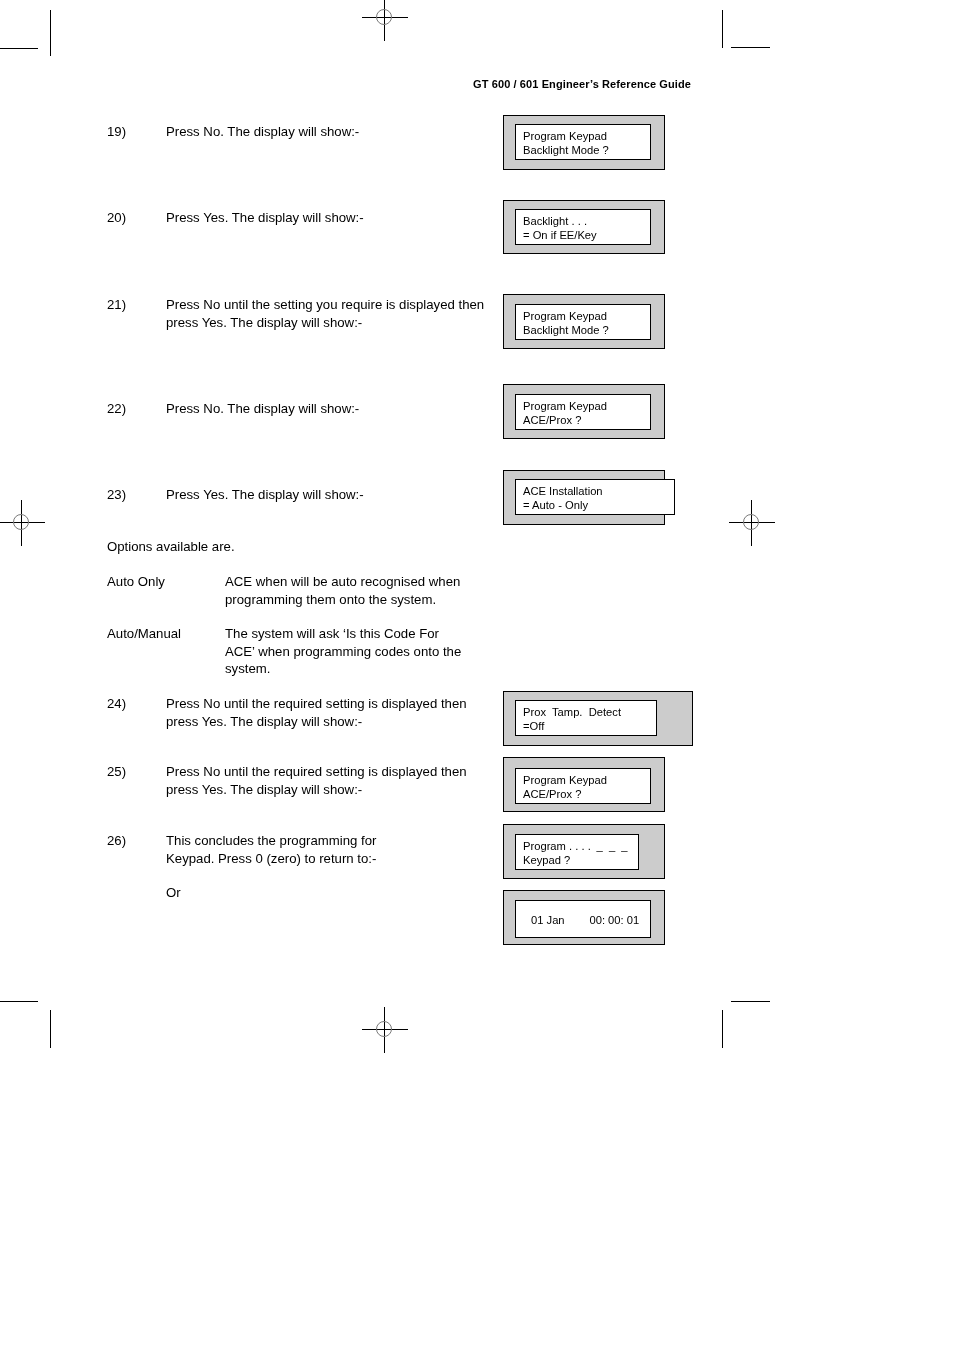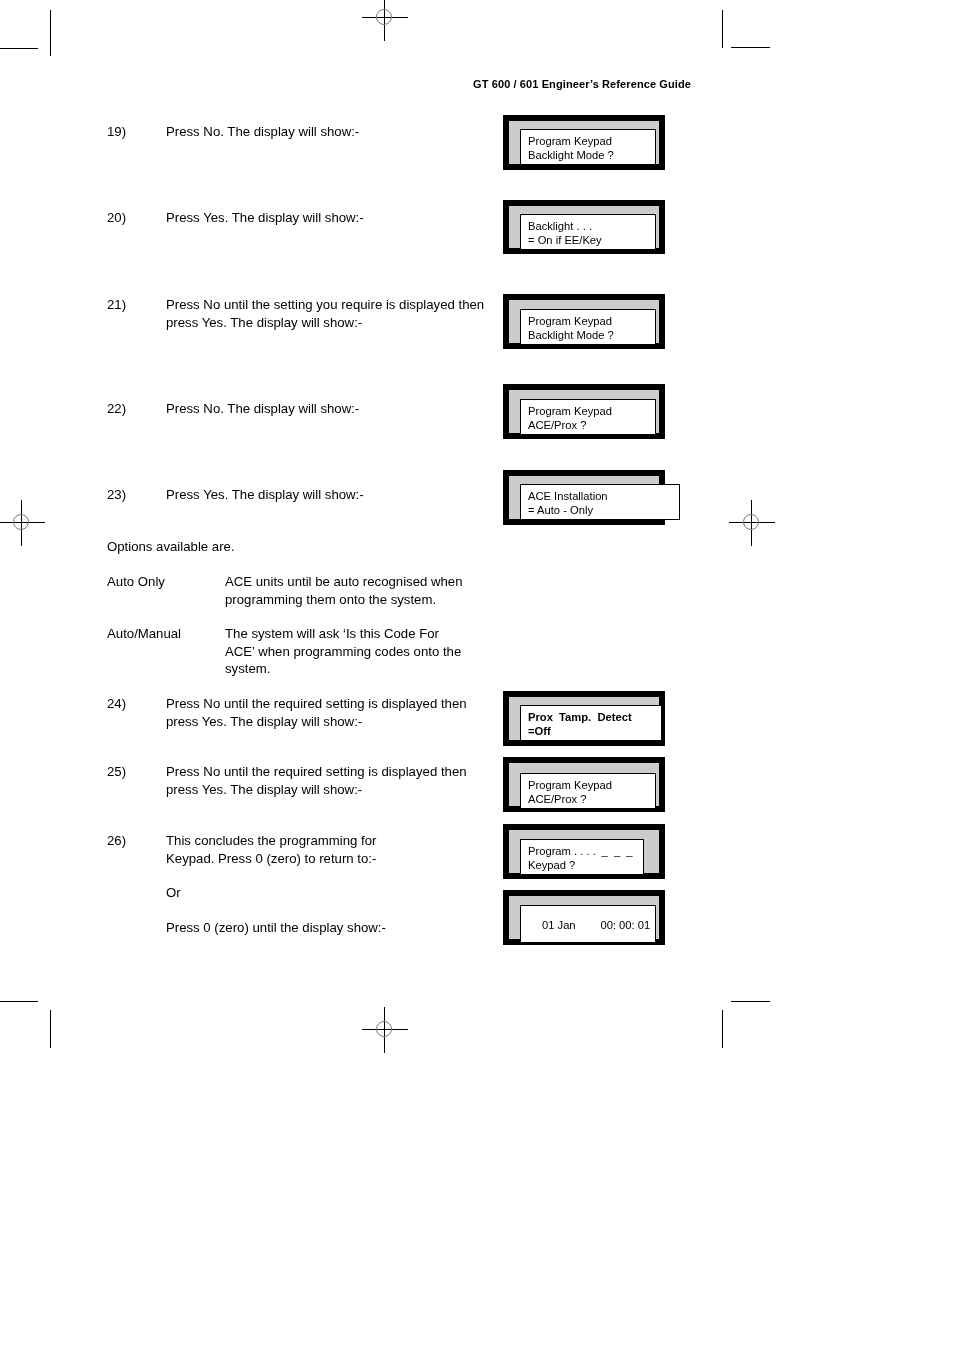--- a/index.html
+++ b/index.html
@@ -121,21 +121,21 @@
     top: 0;
     width: 300px;
     font-size: 13.2px;
     line-height: 17.5px;
   }
 
   
   .lcd {
     position: absolute;
     background: #cccccc;
-    border: 6px solid #000000;
+    border: 1px solid #000000;
     box-sizing: border-box;
   }
   .lcd-inner {
     position: absolute;
     background: #ffffff;
     border: 1px solid #000000;
     box-sizing: border-box;
     overflow: hidden;
   }
   .lcd-line {
@@ -145,21 +145,21 @@
     line-height: 13px;
     white-space: pre;
   }
   .lcd-line.l1 { top: 5px; }
   .lcd-line.l2 { top: 19px; }
   .lcd-line.center-single {
     top: 13px;
     left: 0;
     width: 100%;
     text-align: left;
-    padding-left: 21px;
+    padding-left: 15px;
     box-sizing: border-box;
   }
   .lcd-right {
     position: absolute;
     right: 9px;
     top: 5px;
     font-size: 11.2px;
     line-height: 13px;
     letter-spacing: 1.5px;
     white-space: pre;
@@ -270,33 +270,33 @@
     <div class="lcd-inner" style="left:11px; top:8px; width:160px; height:36px;">
       <div class="lcd-line l1">ACE Installation</div>
       <div class="lcd-line l2">= Auto - Only</div>
     </div>
   </div>
 
   <div class="para" style="left:107px; top:538px; width:350px;">Options available are.</div>
 
   <div class="opt" style="top:573px;">
     <div class="opt-term">Auto Only</div>
-    <div class="opt-def" style="width:265px;">ACE units until be auto recognised when programming them onto the system.</div>
+    <div class="opt-def" style="width:265px;">ACE when will be auto recognised when programming them onto the system.</div>
   </div>
 
   <div class="opt" style="top:625px;">
     <div class="opt-term">Auto/Manual</div>
     <div class="opt-def" style="width:242px;">The system will ask ‘Is this Code For ACE’ when programming codes onto the system.</div>
   </div>
 
   <div class="step" style="top:695px;">
     <div class="step-num">24)</div>
     <div class="step-text" style="width:320px;">Press No until the required setting is displayed then press Yes. The display will show:-</div>
   </div>
-  <div class="lcd" style="left:503px; top:691px; width:162px; height:55px;font-weight:bold;">
+  <div class="lcd" style="left:503px; top:691px; width:190px; height:55px;">
     <div class="lcd-inner" style="left:11px; top:8px; width:142px; height:36px;">
       <div class="lcd-line l1">Prox  Tamp.  Detect</div>
       <div class="lcd-line l2">=Off</div>
     </div>
   </div>
 
   <div class="step" style="top:763px;">
     <div class="step-num">25)</div>
     <div class="step-text" style="width:320px;">Press No until the required setting is displayed then press Yes. The display will show:-</div>
   </div>
@@ -313,21 +313,20 @@
   </div>
   <div class="lcd" style="left:503px; top:824px; width:162px; height:55px;">
     <div class="lcd-inner" style="left:11px; top:9px; width:124px; height:36px;">
       <div class="lcd-line l1">Program . . . .</div>
       <div class="lcd-line l2">Keypad ?</div>
       <div class="lcd-right">_ _ _</div>
     </div>
   </div>
 
   <div class="para" style="left:166px; top:884px;">Or</div>
-  <div class="para" style="left:166px; top:919px; width:330px;">Press 0 (zero) until the display show:-</div>
 
   <div class="lcd" style="left:503px; top:890px; width:162px; height:55px;">
     <div class="lcd-inner" style="left:11px; top:9px; width:136px; height:38px;">
       <div class="lcd-line center-single">01 Jan        00: 00: 01</div>
     </div>
   </div>
 
 
 </div>
 

